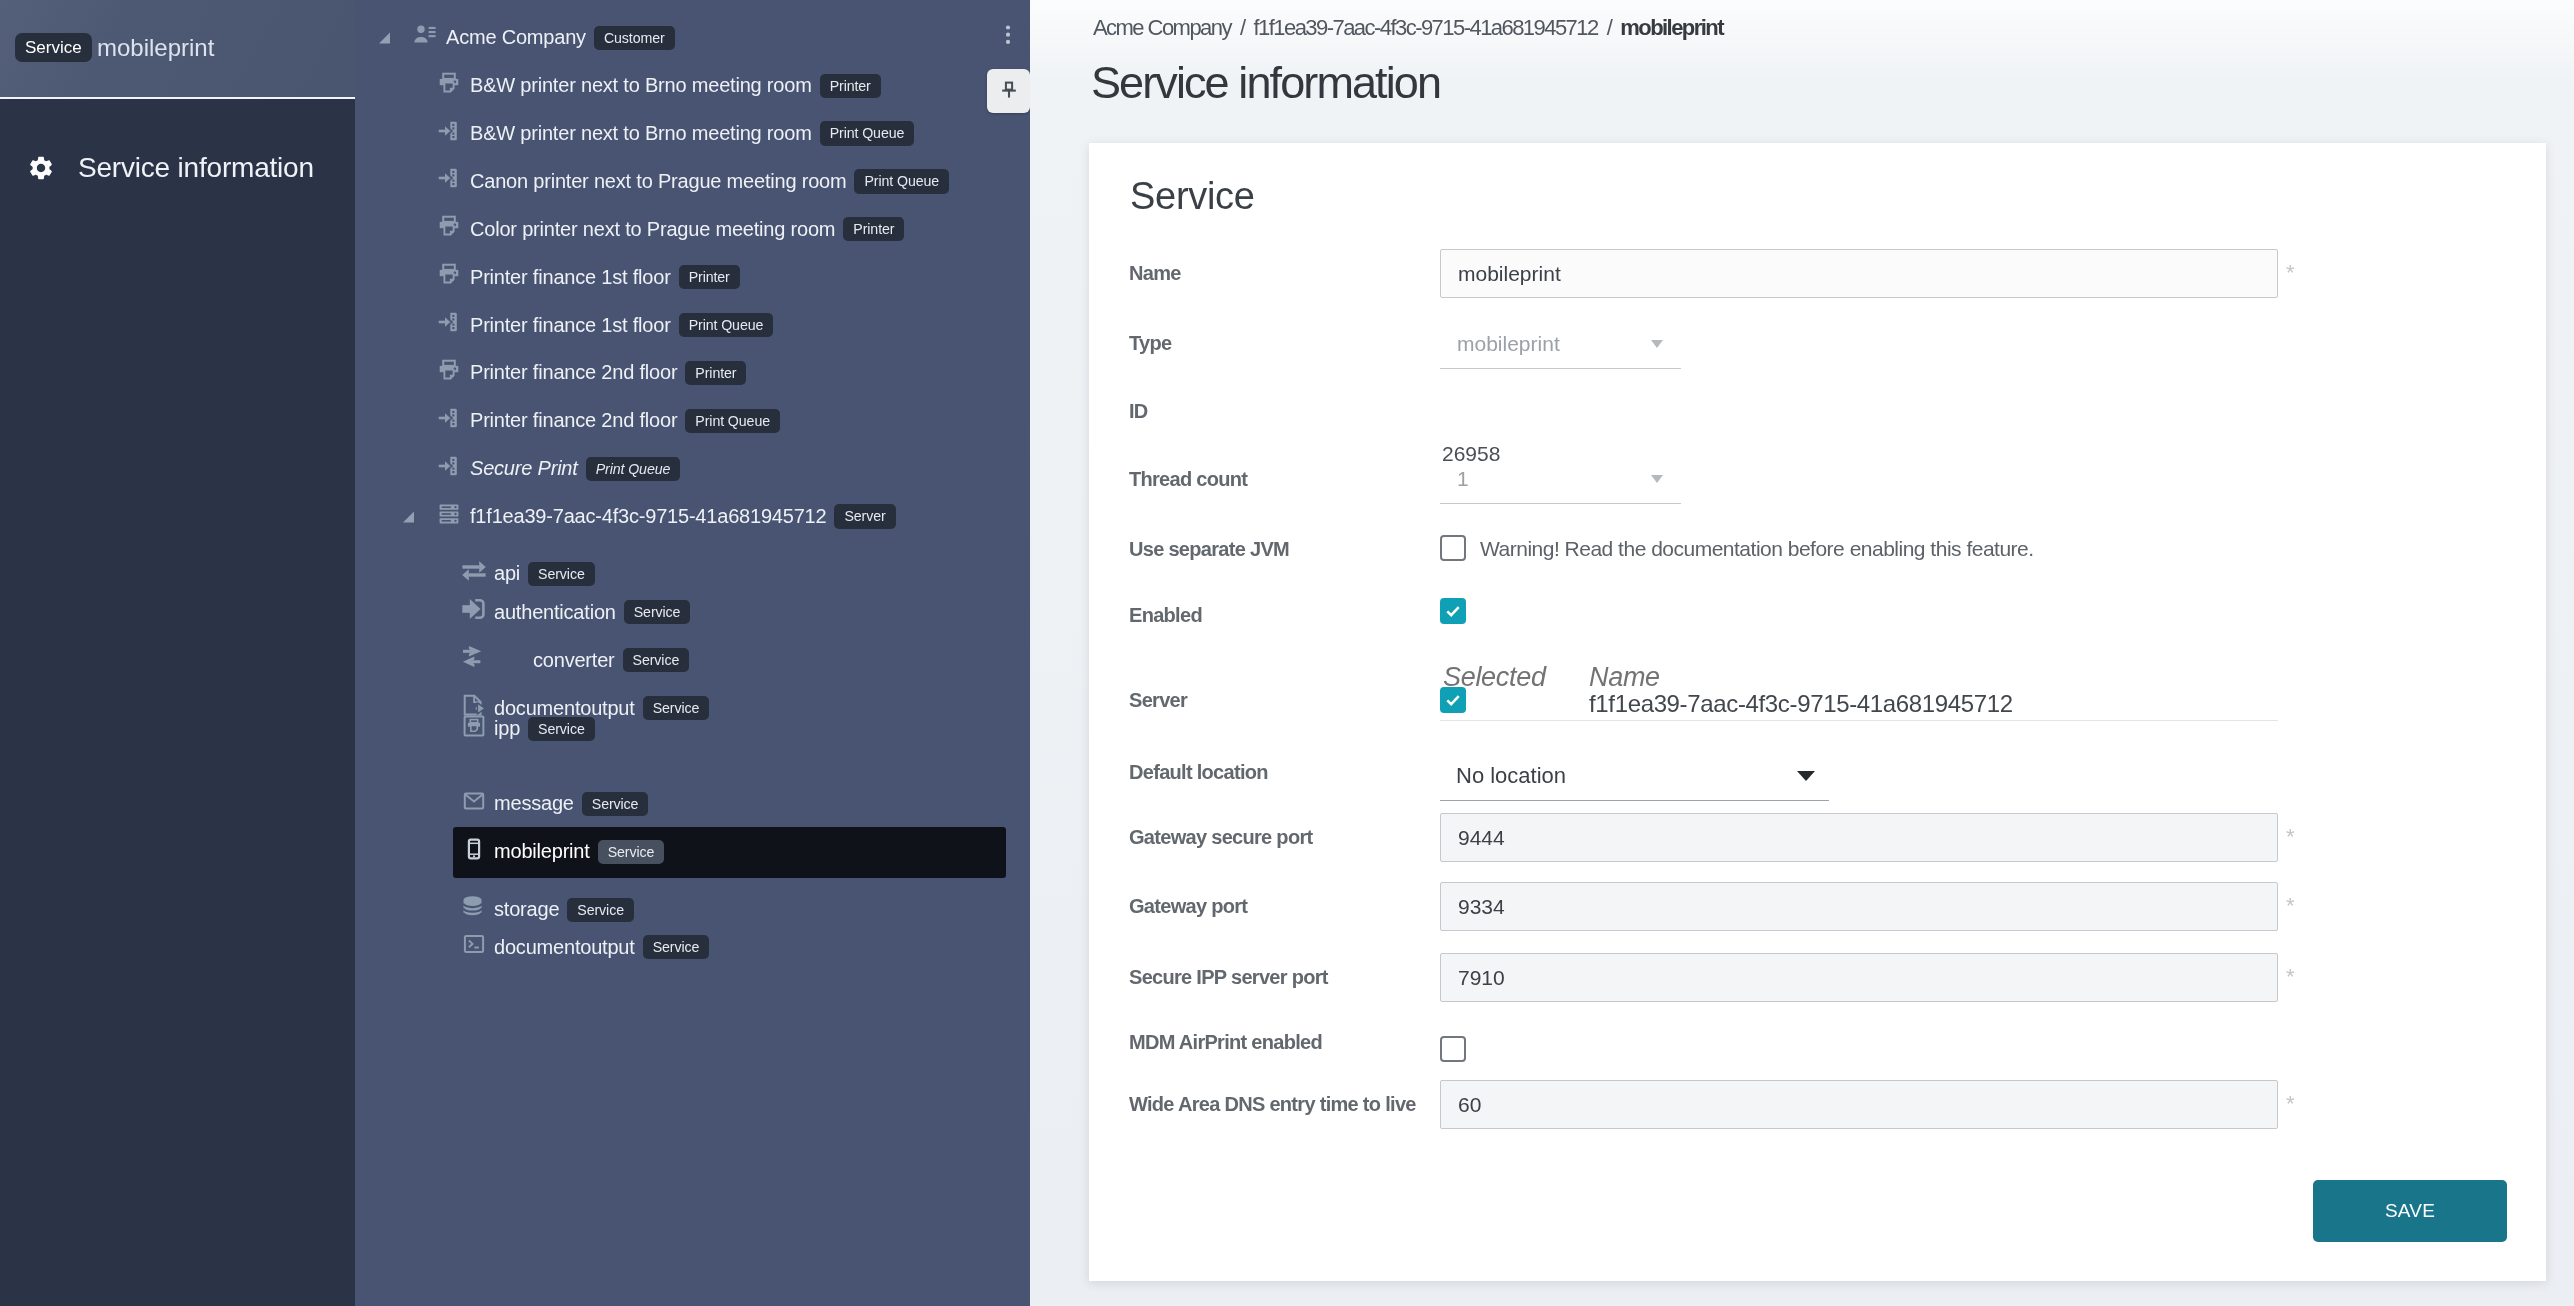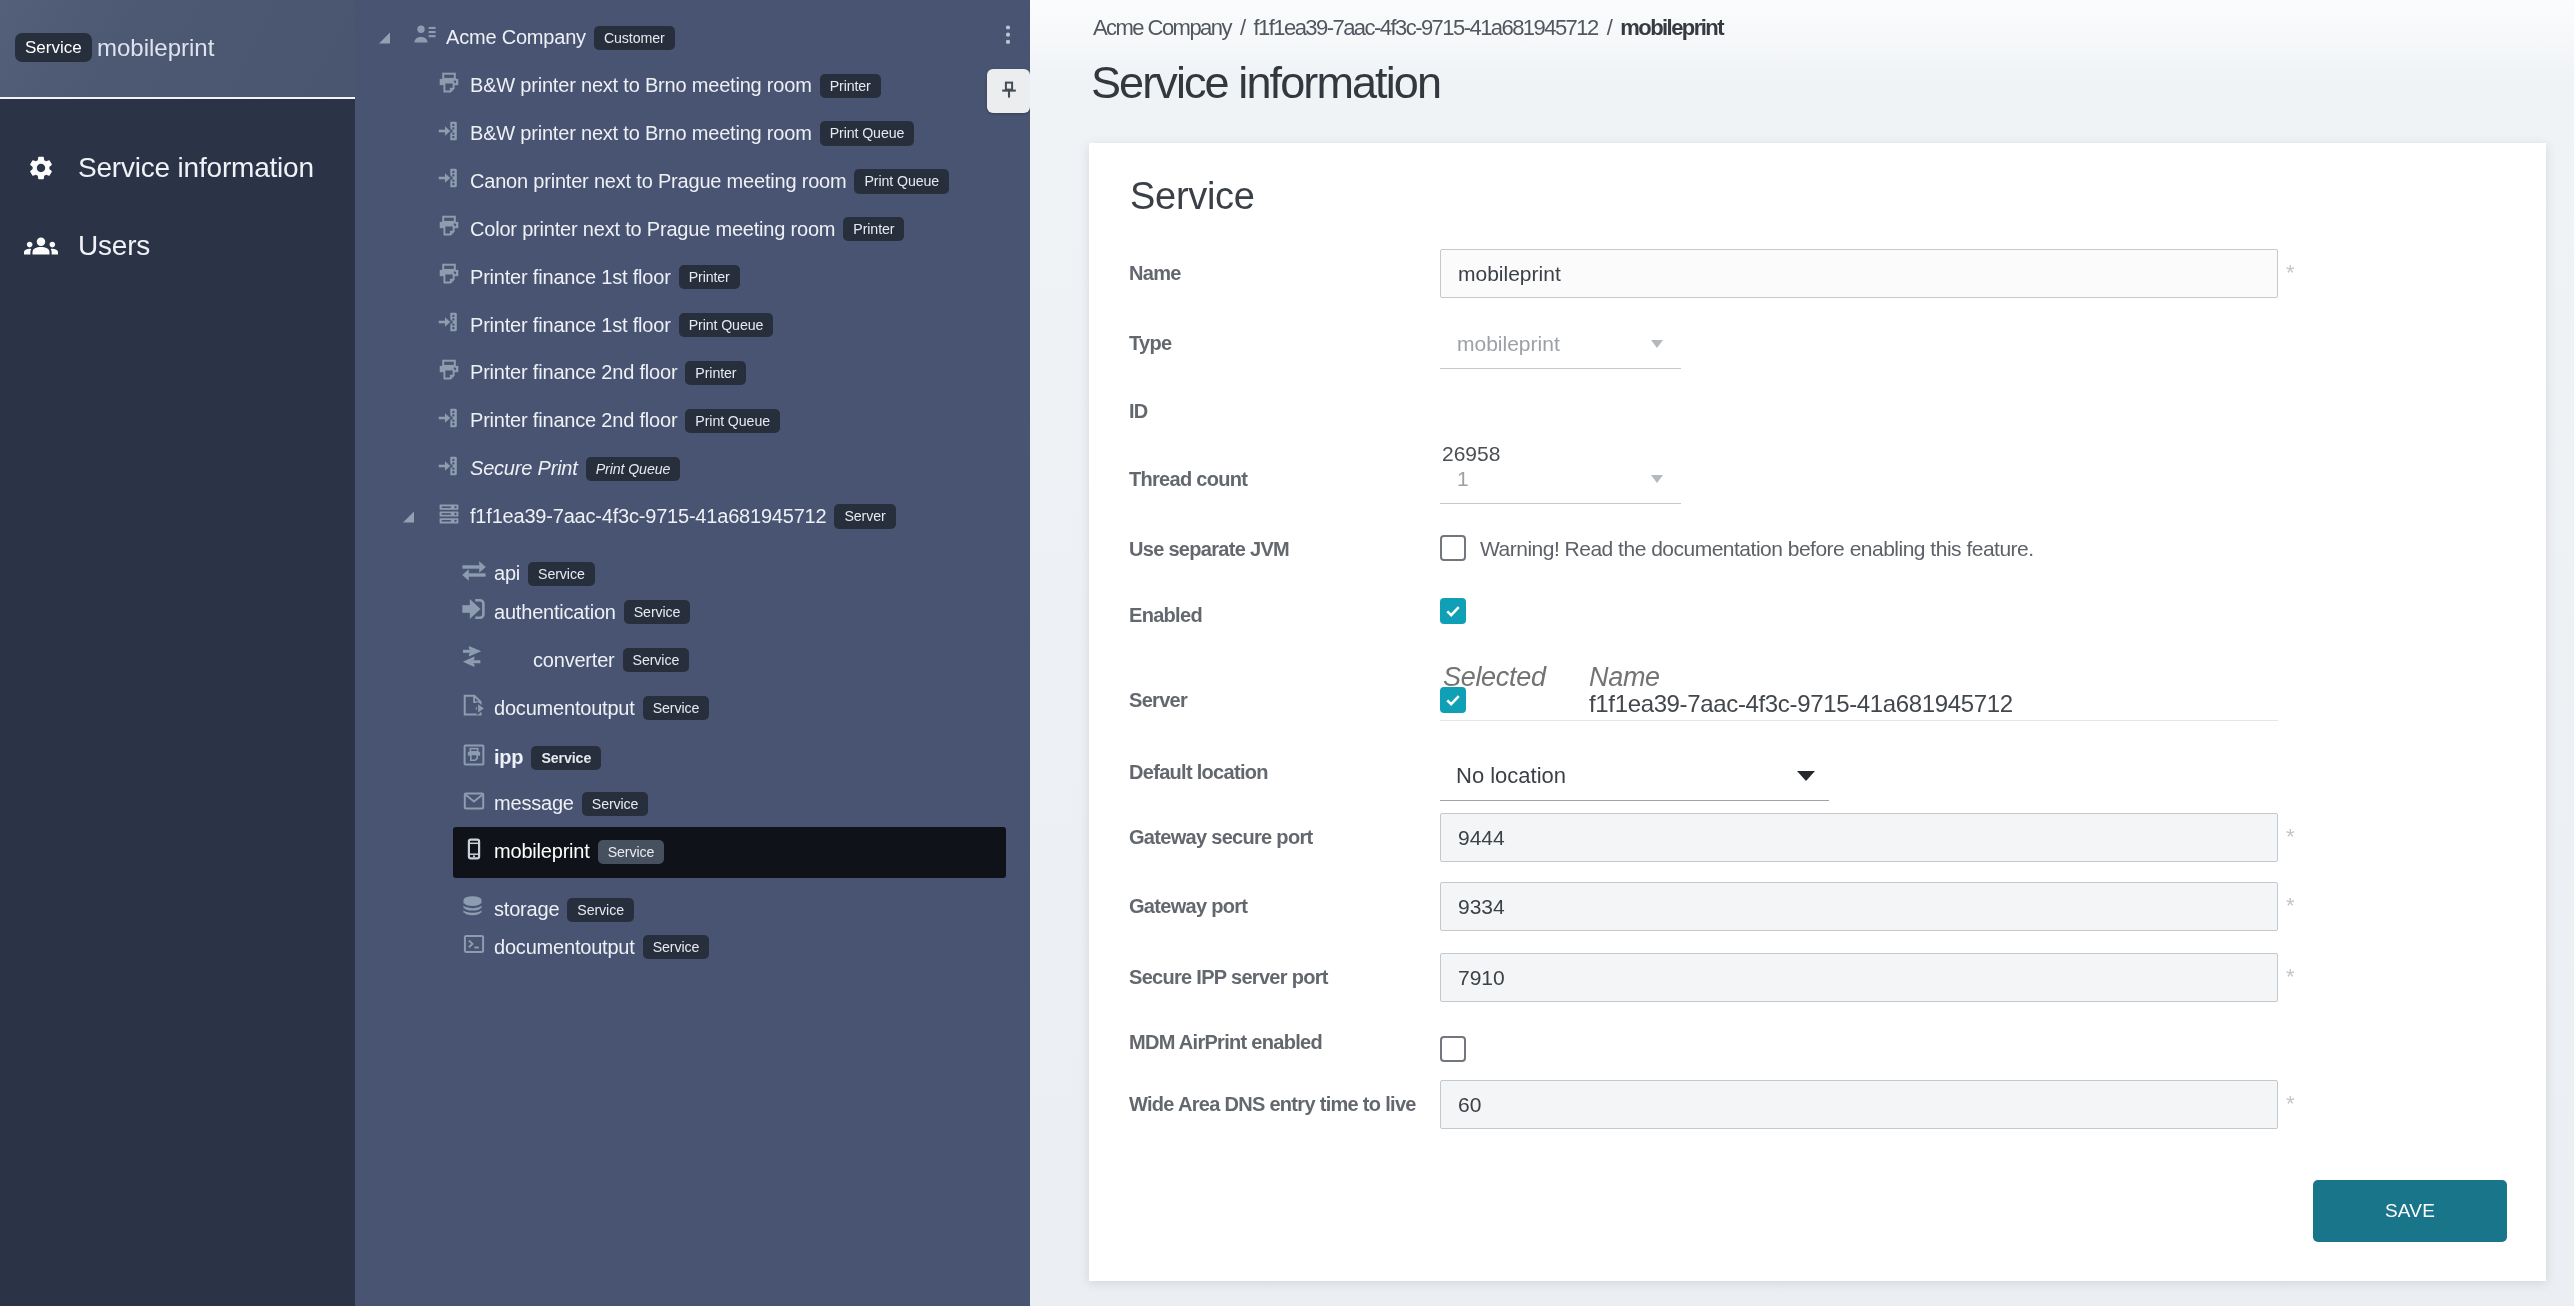--- a/index.html
+++ b/index.html
@@ -221,26 +221,20 @@
   <div id="sidebar-header">
     <span id="sidebar-badge">Service</span>
     <span id="sidebar-title">mobileprint</span>
   </div>
   <div class="side-item" id="side-item-0">
     <svg>
         <use href="#i-gear"></use>
       </svg>
     <span class="side-label">Service information</span>
   </div>
-  <div class="side-item" id="side-item-1">
-    <svg>
-        <use href="#i-users"></use>
-      </svg>
-    <span class="side-label">Users</span>
-  </div>
 </div>
 
 <div id="tree">
   <svg id="kebab" viewBox="0 0 30 36">
     <circle cx="15" cy="9.5" r="2.1"></circle>
       <circle cx="15" cy="16.7" r="2.1"></circle>
       <circle cx="15" cy="23.9" r="2.1"></circle>
   </svg>
   <button id="pinbtn">
     <svg>
@@ -377,21 +371,21 @@
     </div>
     <div class="trow" style="top: 684.08px;">
       <svg class="ticon" style="left: 107px;">
         <use href="#i-documentoutput"></use>
       </svg>
       <div class="tlabel-wrap" style="left: 139px;">
         <span class="tlabel">documentoutput</span>
         <span class="tbadge">Service</span>
       </div>
     </div>
-    <div class="trow" style="top: 734px; font-weight: bold;">
+    <div class="trow" style="top: 705px;">
       <svg class="ticon" style="left: 107px;">
         <use href="#i-ipp"></use>
       </svg>
       <div class="tlabel-wrap" style="left: 139px;">
         <span class="tlabel">ipp</span>
         <span class="tbadge">Service</span>
       </div>
     </div>
     <div class="trow" style="top: 779.82px;">
       <svg class="ticon" style="left: 107px;">

